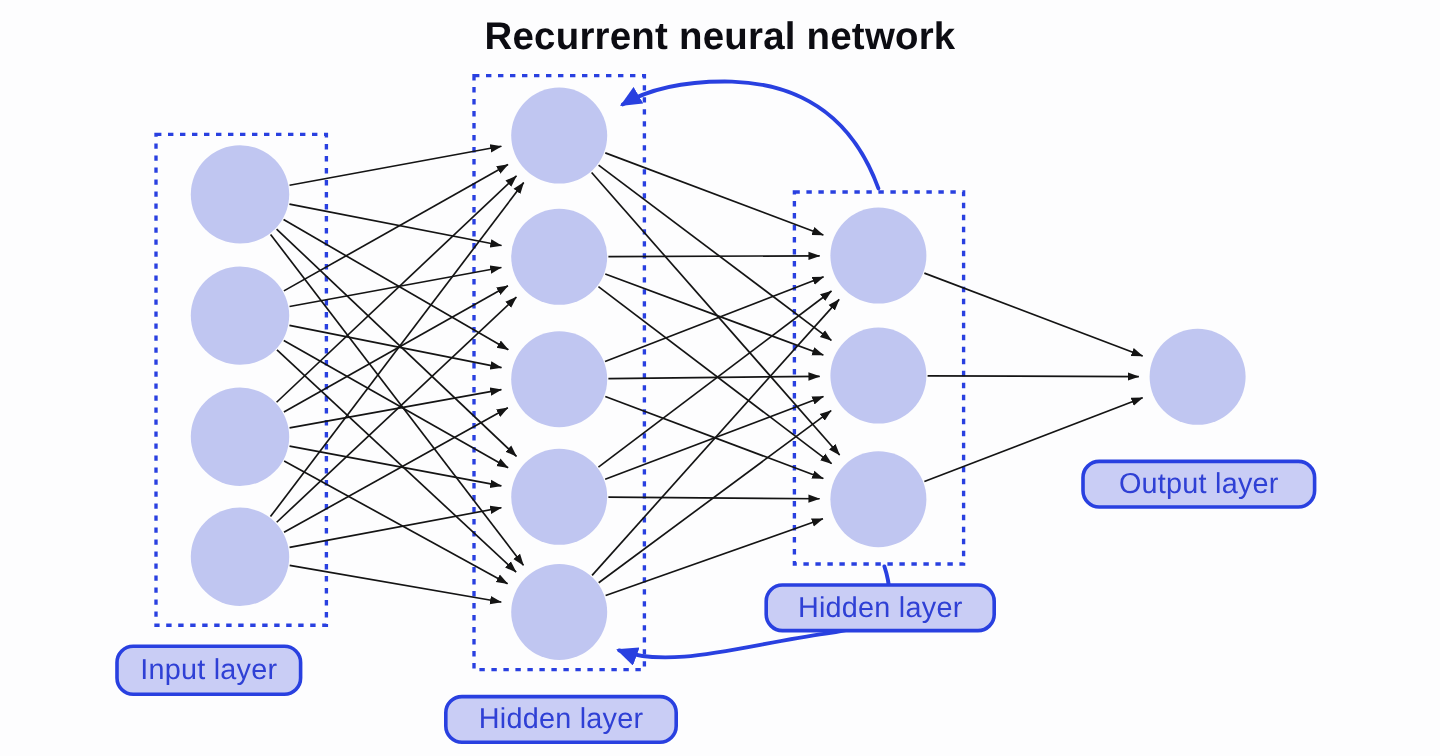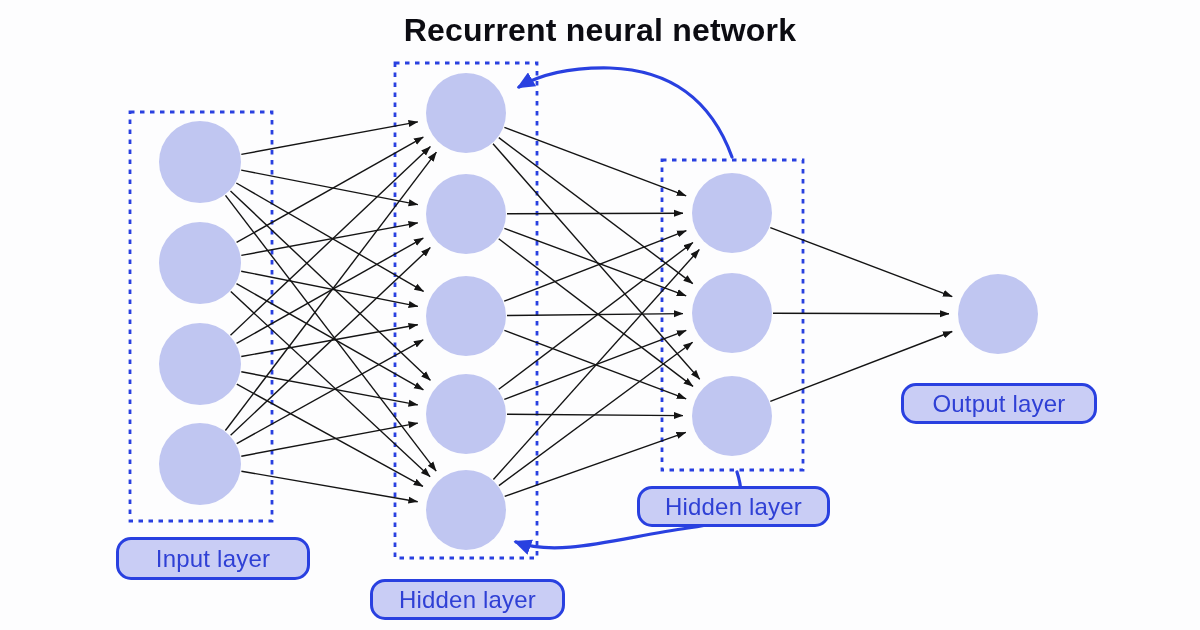--- a/index.html
+++ b/index.html
@@ -42,21 +42,21 @@
     border:3px solid var(--blue);
     border-radius:15px;
     color:var(--text-blue);
     font-size:24px;
     font-weight:400;
     display:flex;
     align-items:center;
     justify-content:center;
     letter-spacing:0.2px;
   }
-  .pill-input  { left:116px; top:537px; width:194px; height:43px; }
+  .pill-input  { left:96px; top:537px; width:156px; height:43px; }
   .pill-hidden1{ left:370px; top:579px; width:195px; height:41px; }
   .pill-hidden2{ left:637px; top:486px; width:193px; height:41px; }
   .pill-output { left:901px; top:383px; width:196px; height:41px; }
 </style>
 </head>
 <body>
 
 <div class="stage">
   <div class="title">Recurrent neural network</div>
 

